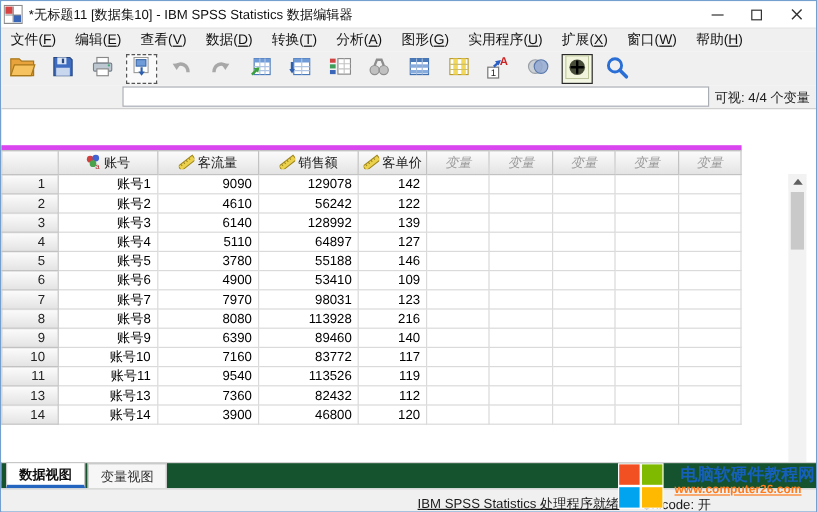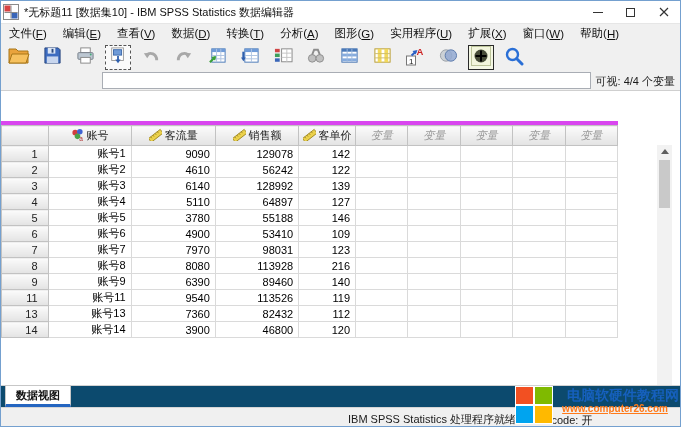--- a/index.html
+++ b/index.html
@@ -60,29 +60,29 @@
   .h-thumb { position:absolute; left:14px; top:1px; width:34px; height:10px; background:#c9c9c9; }
   .corner { position:absolute; background:#f0f0f0; }
   .tri-up   { width:0;height:0;border-left:4px solid transparent;border-right:4px solid transparent;border-bottom:5px solid #5f5f5f; }
   .tri-down { width:0;height:0;border-left:4px solid transparent;border-right:4px solid transparent;border-top:5px solid #5f5f5f; }
   .tri-left { width:0;height:0;border-top:4px solid transparent;border-bottom:4px solid transparent;border-right:5px solid #5f5f5f; }
   .tri-right{ width:0;height:0;border-top:4px solid transparent;border-bottom:4px solid transparent;border-left:5px solid #5f5f5f; }
   .splitter-grip { position:absolute; left:290px; top:4px; display:flex; gap:3px; }
   .splitter-grip i { width:4px; height:4px; background:#2e6bd6; display:block; }
 
   
-  .tabsrow { position:absolute; left:0; top:384px; width:681px; height:22px; background:#0c4a6e;
+  .tabsrow { position:absolute; left:0; top:384px; width:681px; height:22px; background:#14532d;
              border-top:1px solid #d2d2d2; display:flex; align-items:flex-end; padding-left:4px; gap:2px; }
   .tab { height:21px; padding:2px 10px 1px; font-size:11px; display:flex; align-items:center;
          background:#f6f6f6; border:1px solid #c7c7c7; border-bottom:none; color:#333; }
   .tab.active { background:#fff; color:#111; font-weight:bold; border-bottom:3px solid #2465c0; height:22px; }
 
   
   .statusbar { position:absolute; left:0; top:406px; width:681px; height:21px; background:#f0f0f0; border-top:1px solid #d6d6d6; }
-  .status-msg { position:absolute; left:347px; top:4px; font-size:11px; color:#1a1a1a; display:flex; align-items:flex-start; gap:16px; }
+  .status-msg { position:absolute; left:347px; top:4px; font-size:11px; color:#1a1a1a; display:flex; align-items:flex-start; gap:16px;text-decoration:underline; }
   .unicode-label { position:absolute; left:534px; top:5px; font-size:11px; color:#1a1a1a; }
 
   
   .wm-logo { position:absolute; left:514px; top:385px; width:38px; height:38px; background:#fff;
              display:grid; grid-template-columns:17px 17px; grid-template-rows:17px 17px; gap:2px; padding:1px; }
   .wm-logo i { display:block; }
   .wm-title { position:absolute; left:552px; top:386px; width:126px; font-size:14px; font-weight:bold; text-align:right; white-space:nowrap; }
   .wm-url { position:absolute; left:558px; top:402px; width:112px; font-size:10px; font-weight:bold; text-align:center; white-space:nowrap; }
 </style>
 </head>
@@ -422,20 +422,32 @@
             <td class="cell num">6390</td>
             <td class="cell num">89460</td>
             <td class="cell num">140</td>
             <td class="cell"></td>
             <td class="cell"></td>
             <td class="cell"></td>
             <td class="cell"></td>
             <td class="cell"></td>
           </tr>
           <tr>
+            <td class="rownum">10</td>
+            <td class="cell txt">账号10</td>
+            <td class="cell num">7160</td>
+            <td class="cell num">83772</td>
+            <td class="cell num">117</td>
+            <td class="cell"></td>
+            <td class="cell"></td>
+            <td class="cell"></td>
+            <td class="cell"></td>
+            <td class="cell"></td>
+          </tr>
+          <tr>
             <td class="rownum">11</td>
             <td class="cell txt">账号11</td>
             <td class="cell num">9540</td>
             <td class="cell num">113526</td>
             <td class="cell num">119</td>
             <td class="cell"></td>
             <td class="cell"></td>
             <td class="cell"></td>
             <td class="cell"></td>
             <td class="cell"></td>
@@ -521,20 +533,21 @@
         </div>
       <div class="sb-btn" style="right:0">
           <span class="tri-right"></span>
         </div>
     </div>
     <div class="corner" style="left:656px; top:282px; width:15px; height:12px;"></div>
   </div>
 
   <div class="tabsrow" id="tabsrow">
       <div class="tab active">数据视图</div>
+      <div class="tab">变量视图</div>
     </div>
 
   <div class="statusbar">
     <span class="status-msg">
       <span>IBM SPSS Statistics 处理程序就绪</span>
       <svg width="12" height="12" viewBox="0 0 12 12">
           <path d="M2 6.5 L5 9.5 L10 2" stroke="#2f9e44" stroke-width="2" fill="none"></path>
           <path d="M8 9 l3 2" stroke="#c0392b" stroke-width="1.5"></path>
         </svg>
     </span>

